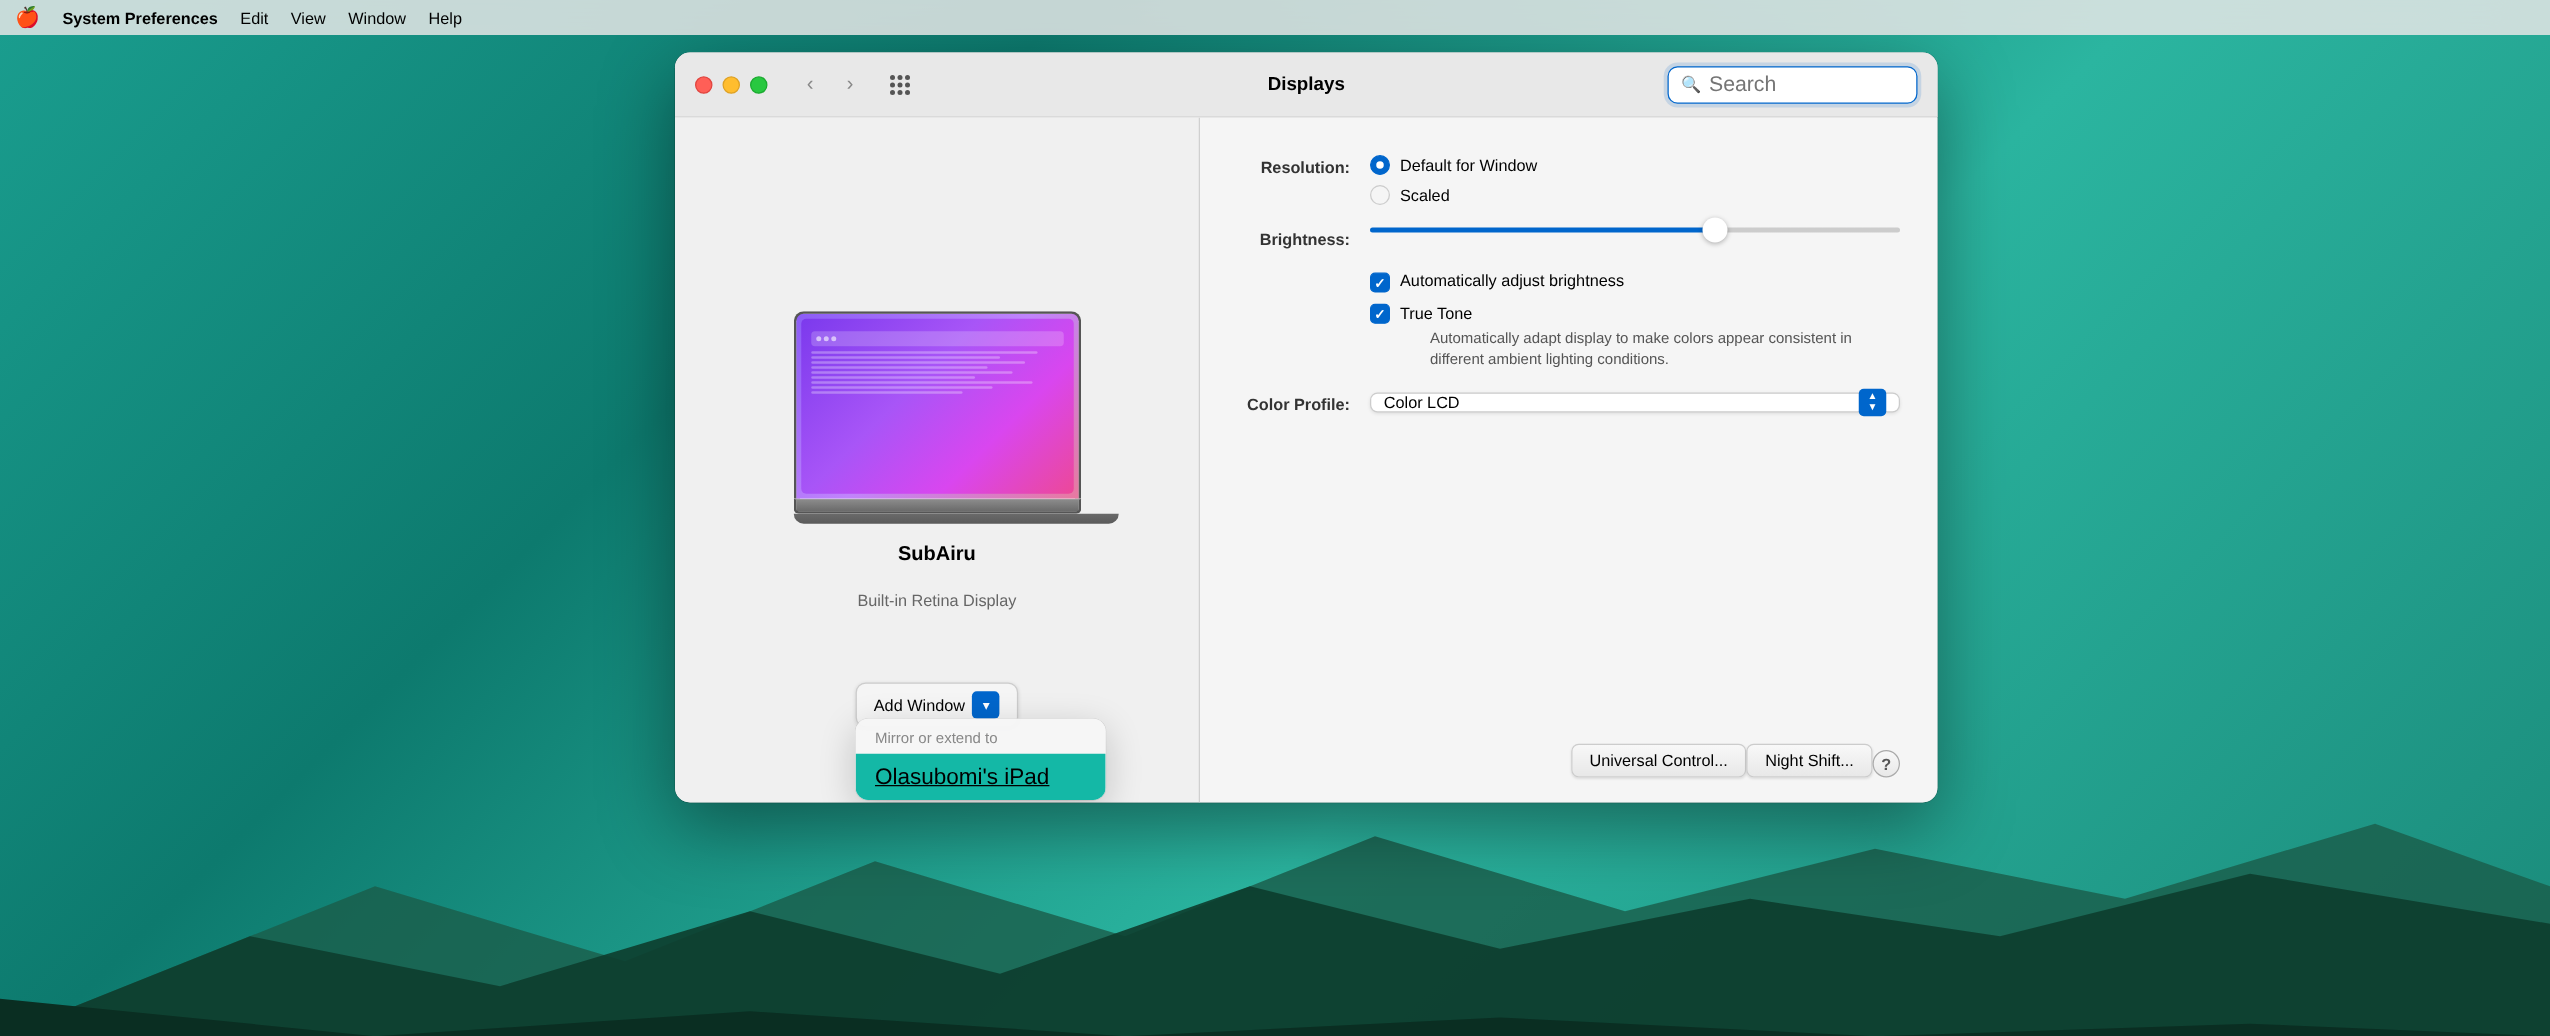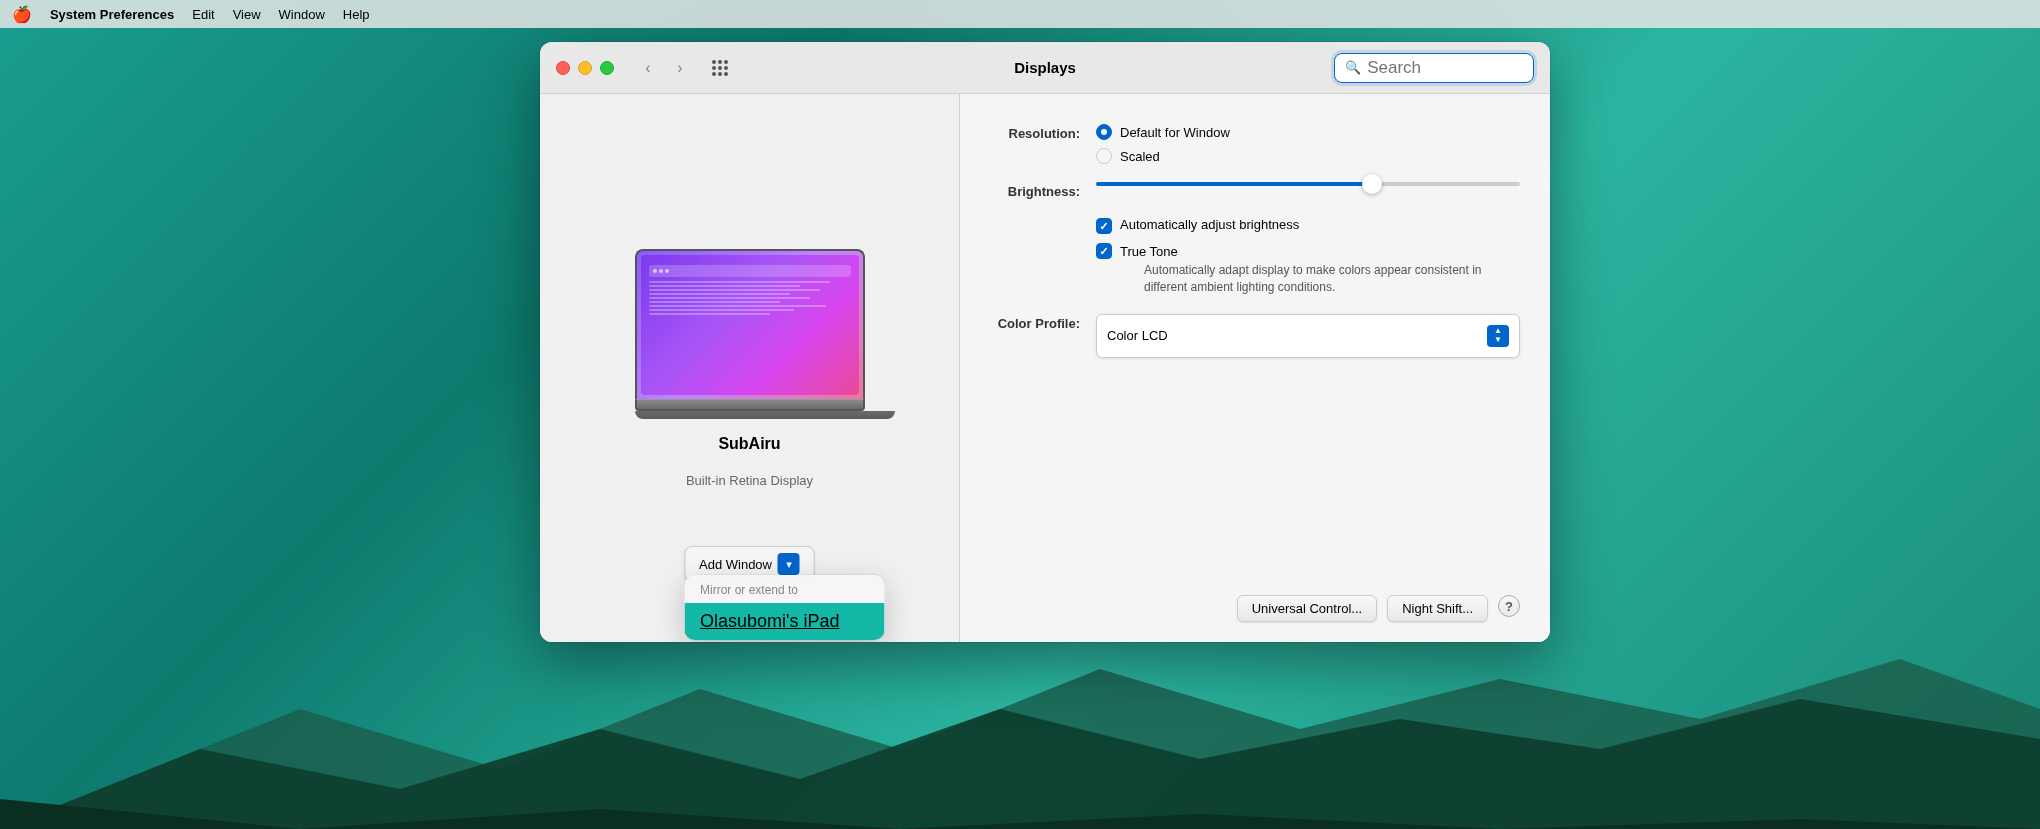--- a/index.html
+++ b/index.html
@@ -493,21 +493,21 @@
 
     
     .color-profile-row {
       display: flex;
       align-items: center;
       gap: 16px;
     }
 
     .select-dropdown {
       flex: 1;
-      height: 44px;
+      height: 16px;
       border-radius: 6px;
       border: 1px solid #ccc;
       background: white;
       padding: 0 10px;
       font-size: 13px;
       display: flex;
       align-items: center;
       justify-content: space-between;
       cursor: pointer;
       box-shadow: 0 1px 3px rgba(0,0,0,0.1);
@@ -527,22 +527,21 @@
 
     .select-arrow {
       color: white;
       font-size: 8px;
       line-height: 1;
     }
 
     
     .bottom-buttons {
       display: flex;
-      gap: 10px;
-      align-items: flex-start;
+      align-items: flex-end;
       margin-top: auto;
     }
 
     .btn {
       padding: 5px 14px;
       border-radius: 6px;
       border: 1px solid #ccc;
       background: linear-gradient(180deg, #f8f8f8 0%, #e8e8e8 100%);
       font-size: 13px;
       cursor: pointer;

